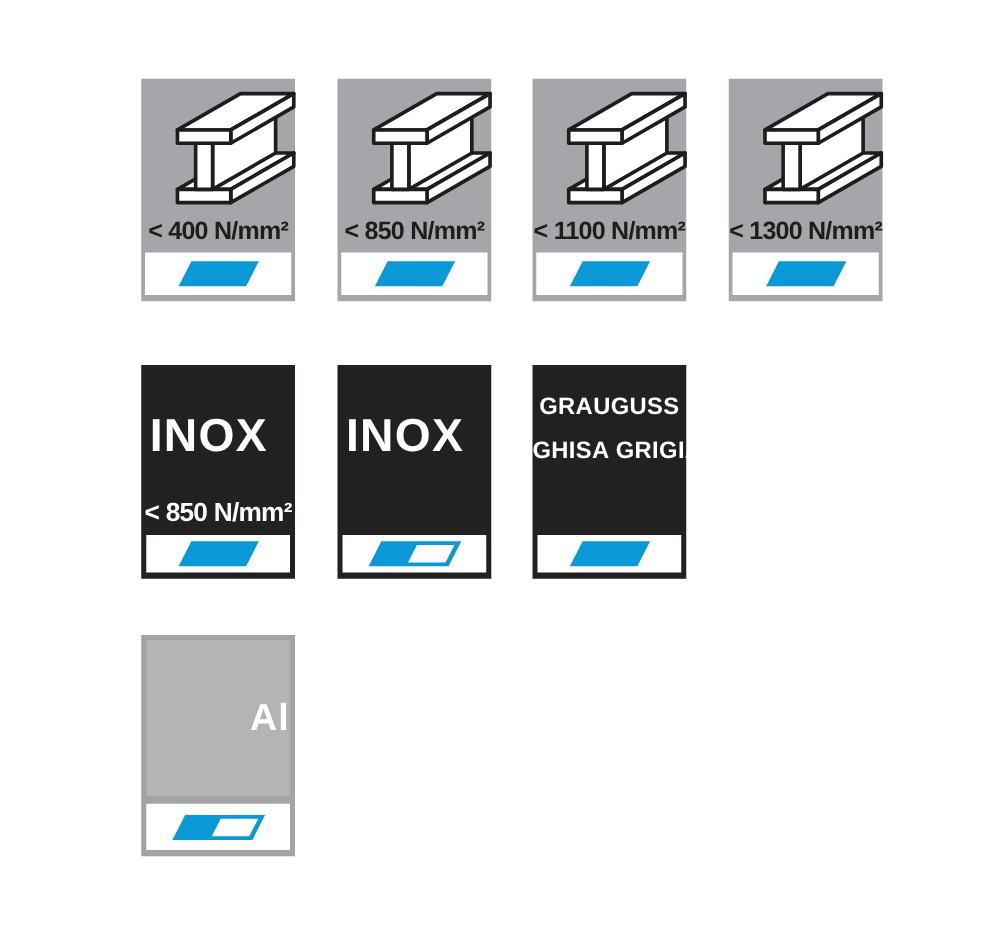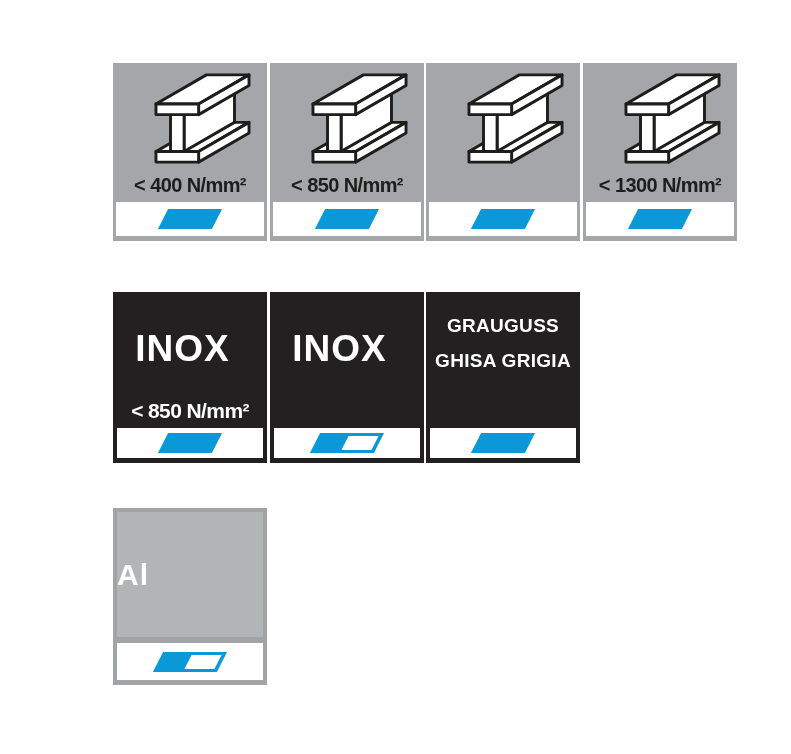--- a/index.html
+++ b/index.html
@@ -10,21 +10,21 @@
     --al-fill:#b2b4b6;
     --strip-white:#ffffff;
     --label-dark:#1d1d1b;
     --label-light:#ffffff;
   }
   *{margin:0;padding:0;box-sizing:border-box;}
   html,body{background:#ffffff;}
   body{font-family:"Liberation Sans",sans-serif;}
   .canvas{position:relative;width:791px;height:754px;background:#ffffff;overflow:hidden;}
 
-  .tile{position:absolute;width:154px;padding-left:25px;}
+  .tile{position:absolute;width:123px;padding-left:25px;}
   .tile.steel{background:var(--tile-gray);height:178px;}
   .tile.inox,.tile.cast{background:var(--tile-black);height:171px;}
   .tile.al{background:var(--al-frame);height:177px;}
 
   .beam{display:block;margin:8px auto 0;width:101px;height:95px;}
   .beam path{fill:#ffffff;stroke:#1d1d1b;stroke-width:3;stroke-linejoin:round;}
 
   .label{position:absolute;left:0;right:0;text-align:center;font-weight:bold;
          font-size:20px;letter-spacing:-0.6px;white-space:nowrap;}
   .label.dark{color:var(--label-dark);bottom:44px;}
@@ -40,21 +40,21 @@
   .strip{position:absolute;left:3px;right:3px;bottom:5px;height:34px;background:var(--strip-white);
          display:flex;align-items:center;justify-content:center;}
   .tile.inox .strip,.tile.cast .strip{height:30px;bottom:5px;left:4px;right:4px;}
   .tile.al .strip{height:37px;bottom:5px;left:4px;right:4px;}
 
   .para{width:54px;height:20px;background:var(--blue);transform:skewX(-27deg);}
   .para.half{width:64px;position:relative;}
   .para.half .window{position:absolute;top:3px;bottom:3px;left:47%;right:4px;background:#ffffff;}
 
   .al-inner{position:absolute;left:4px;top:4px;right:4px;height:125px;background:var(--al-fill);
-            display:flex;align-items:center;justify-content:flex-start;}
+            display:flex;align-items:center;justify-content:flex-end;}
   .al-text{color:#ffffff;font-size:30px;font-weight:600;letter-spacing:1px;}
 </style>
 </head>
 <body>
 
 <div class="canvas">
 
   <div class="tile steel" style="left:113px;top:63px">
     <svg class="beam" viewBox="0 0 104 98">
       <path d="M4,83 L48,83 L100,53 L56,53 Z"></path>
@@ -93,20 +93,21 @@
     <svg class="beam" viewBox="0 0 104 98">
       <path d="M4,83 L48,83 L100,53 L56,53 Z"></path>
       <path d="M33,45 L85,15 L85,53 L33,83 Z"></path>
       <path d="M48,83 L100,53 L100,64 L48,94 Z"></path>
       <path d="M4,83 h44 v11 h-44 Z"></path>
       <path d="M19,45 h14 v38 h-14 Z"></path>
       <path d="M4,34 L48,34 L100,4 L56,4 Z"></path>
       <path d="M48,34 L100,4 L100,15 L48,45 Z"></path>
       <path d="M4,34 h44 v11 h-44 Z"></path>
     </svg>
+    <div class="label dark">&lt; 1100 N/mm²</div>
     <div class="strip">
       <div class="para full"></div>
     </div>
   </div>
 
   <div class="tile steel" style="left:583px;top:63px">
     <svg class="beam" viewBox="0 0 104 98">
       <path d="M4,83 L48,83 L100,53 L56,53 Z"></path>
       <path d="M33,45 L85,15 L85,53 L33,83 Z"></path>
       <path d="M48,83 L100,53 L100,64 L48,94 Z"></path>

